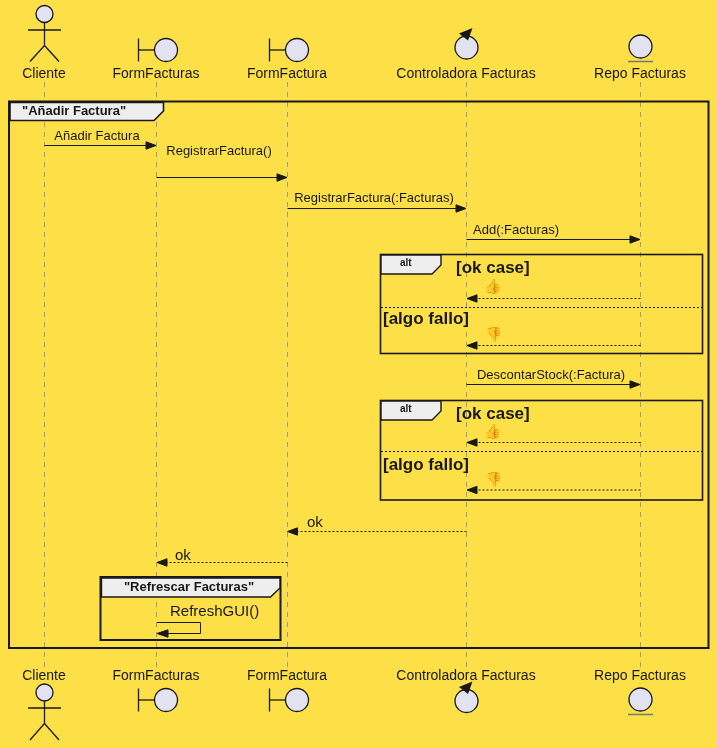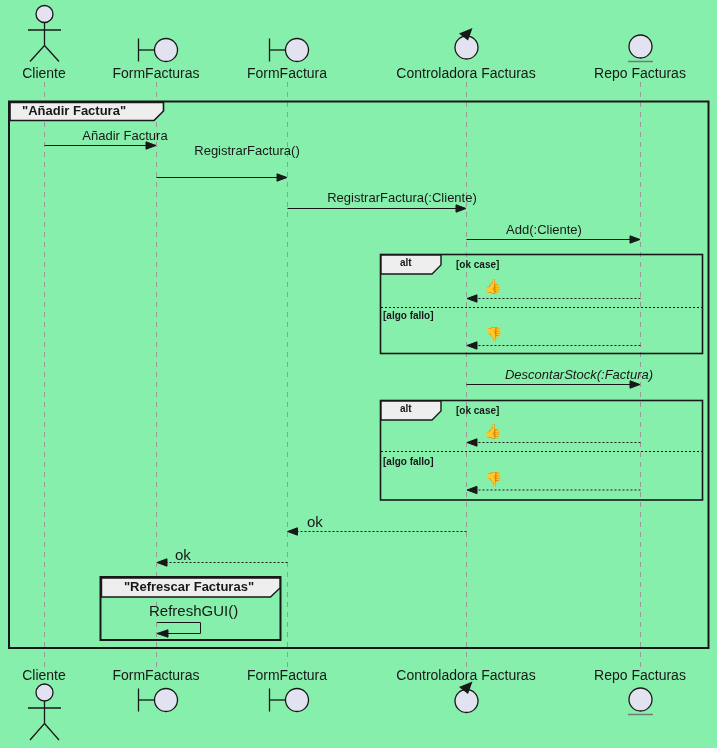--- a/index.html
+++ b/index.html
@@ -1,29 +1,29 @@
 <!DOCTYPE html>
 <html><head>
 <meta charset="utf-8">
 <style>
   html,body{margin:0;padding:0;background:#fff;}
   .diagram{
-    position:relative;width:717px;height:748px;background:#86efac;
+    position:relative;width:717px;height:748px;background:#fde047;
     font-family:"Liberation Sans",sans-serif;color:#181818;overflow:hidden;
   }
   .diagram svg{position:absolute;left:0;top:0;}
   .txt{position:absolute;white-space:nowrap;line-height:1.1;}
   .plabel{font-size:14px;transform:translateX(-50%);}
-  .mlabel{font-size:13px;transform:translateX(-50%);margin-left:28px;}
+  .mlabel{font-size:13px;transform:translateX(-50%);}
   .mlabel-left{font-size:15px;}
   .emoji{font-size:14px;font-family:"DejaVu Sans",sans-serif;}
   .frame-title{font-size:13px;font-weight:bold;}
   .frame-title-center{font-size:13px;font-weight:bold;transform:translateX(-50%);}
   .alt-op{font-size:10px;font-weight:bold;}
-  .guard{font-size:10px;font-weight:bold;}
+  .guard{font-size:17px;font-weight:bold;}
 </style>
 </head>
 <body>
 
 <div class="diagram">
 
   <svg width="717" height="748" viewBox="0 0 717 748">
 
     <g stroke="#999999" stroke-width="1" stroke-dasharray="5,5" fill="none">
       <line x1="44.5" y1="82" x2="44.5" y2="667"></line>
@@ -174,24 +174,24 @@
 
   <div class="txt alt-op" style="left:400px;top:257px;">alt</div>
   <div class="txt guard" style="left:456px;top:259px;">[ok case]</div>
   <div class="txt guard" style="left:383px;top:310px;">[algo fallo]</div>
   <div class="txt alt-op" style="left:400px;top:403px;">alt</div>
   <div class="txt guard" style="left:456px;top:405px;">[ok case]</div>
   <div class="txt guard" style="left:383px;top:456px;">[algo fallo]</div>
 
   <div class="txt mlabel" style="left:97px;top:129px;">Añadir Factura</div>
   <div class="txt mlabel" style="left:219px;top:144px;">RegistrarFactura()</div>
-  <div class="txt mlabel" style="left:374px;top:191px;">RegistrarFactura(:Cliente)</div>
-  <div class="txt mlabel" style="left:516px;top:223px;">Add(:Cliente)</div>
+  <div class="txt mlabel" style="left:374px;top:191px;">RegistrarFactura(:Facturas)</div>
+  <div class="txt mlabel" style="left:516px;top:223px;">Add(:Facturas)</div>
   <div class="txt emoji" style="left:484px;top:279px;">👍</div>
   <div class="txt emoji" style="left:485px;top:327px;">👎</div>
-  <div class="txt mlabel" style="left:551px;top:368px;font-style:italic;">DescontarStock(:Factura)</div>
+  <div class="txt mlabel" style="left:551px;top:368px;">DescontarStock(:Factura)</div>
   <div class="txt emoji" style="left:484px;top:424px;">👍</div>
   <div class="txt emoji" style="left:485px;top:472px;">👎</div>
   <div class="txt mlabel-left" style="left:307px;top:514px;">ok</div>
   <div class="txt mlabel-left" style="left:175px;top:547px;">ok</div>
-  <div class="txt mlabel-left" style="left:149px;top:603px;text-align:center;">RefreshGUI()</div>
+  <div class="txt mlabel-left" style="left:170px;top:603px;text-align:center;">RefreshGUI()</div>
 
 </div>
 
 </body></html>

